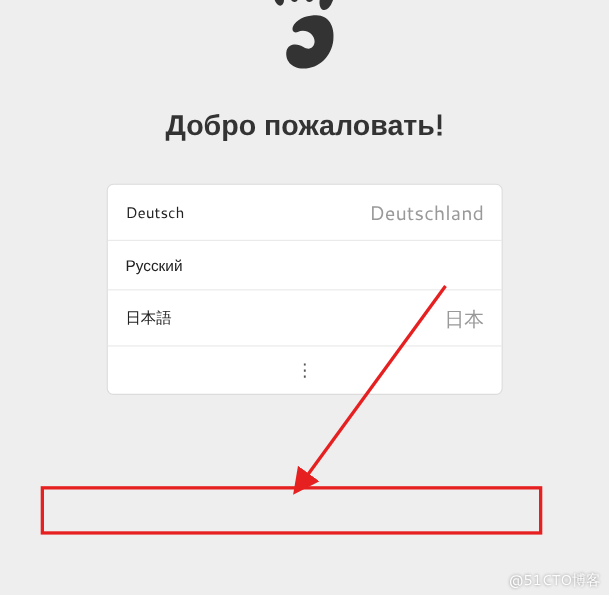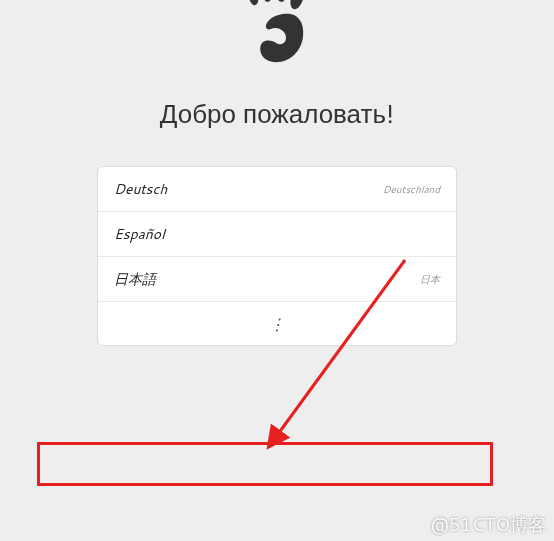--- a/index.html
+++ b/index.html
@@ -24,58 +24,57 @@
     .logo {
       margin-top: -10px;
       margin-bottom: 15px;
     }
     .logo svg {
       width: 85px;
       height: 85px;
     }
     .welcome-title {
       font-size: 26px;
-      font-weight: 400;
+      font-weight: 700;
       color: #333333;
       margin-bottom: 35px;
       text-align: center;
     }
     .language-list {
       width: 360px;
       background: #ffffff;
       border: 1px solid #dcdcdc;
       border-radius: 6px;
       overflow: visible;
     }
     .language-item {
       display: flex;
       justify-content: space-between;
       align-items: center;
       padding: 12px 16px;
       border-bottom: 1px solid #e8e8e8;
       cursor: pointer;
       position: relative;
-      font-style: italic;
     }
     .language-item:last-child {
       border-bottom: none;
     }
     .language-item.more {
       justify-content: center;
       padding: 10px;
     }
     .lang-name {
       font-size: 14px;
       color: #222222;
       display: flex;
       align-items: center;
       gap: 8px;
     }
     .lang-region {
-      font-size: 10px;
+      font-size: 18px;
       color: #999999;
     }
     .checkmark {
       font-size: 13px;
       color: #333;
       margin-left: 6px;
     }
     .ellipsis-icon {
       color: #555;
     }
@@ -95,21 +94,21 @@
       top: 250px;
       width: 170px;
       height: 210px;
       pointer-events: none;
       z-index: 9;
     }
     .watermark {
       position: absolute;
       right: 8px;
       bottom: 4px;
-      font-size: 18px;
+      font-size: 13px;
       color: #ffffff;
       text-shadow: 0 0 3px rgba(0,0,0,0.5);
       opacity: 0.9;
     }
   </style>
 </head>
 <body>
 
 <div class="container">
   <div class="logo">
@@ -123,21 +122,21 @@
   </div>
 
   <h1 class="welcome-title">Добро пожаловать!</h1>
 
   <div class="language-list">
     <div class="language-item">
       <span class="lang-name">Deutsch</span>
       <span class="lang-region">Deutschland</span>
     </div>
     <div class="language-item">
-      <span class="lang-name">Español</span>
+      <span class="lang-name">Русский</span>
     </div>
     <div class="language-item">
       <span class="lang-name">日本語</span>
       <span class="lang-region">日本</span>
     </div>
     <div class="language-item more">
       <span class="ellipsis-icon">⋮</span>
     </div>
   </div>
 </div>

